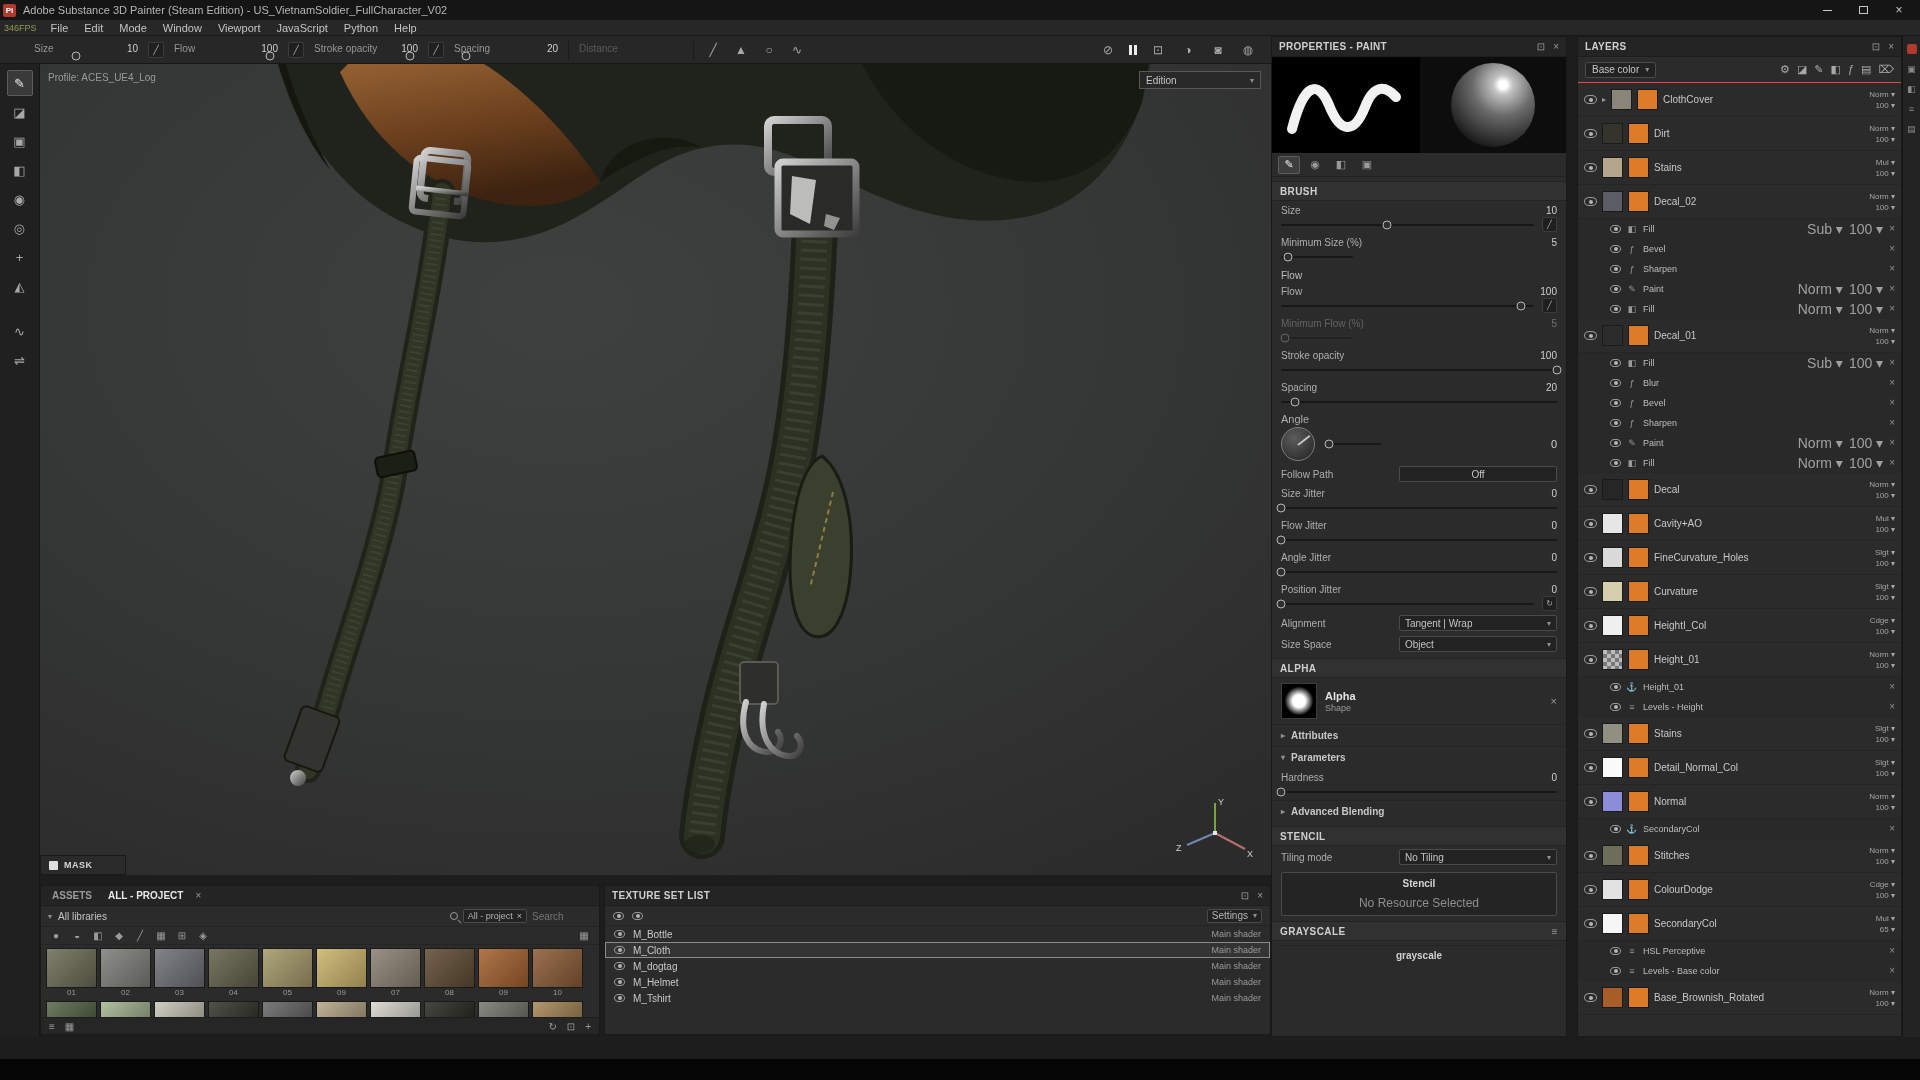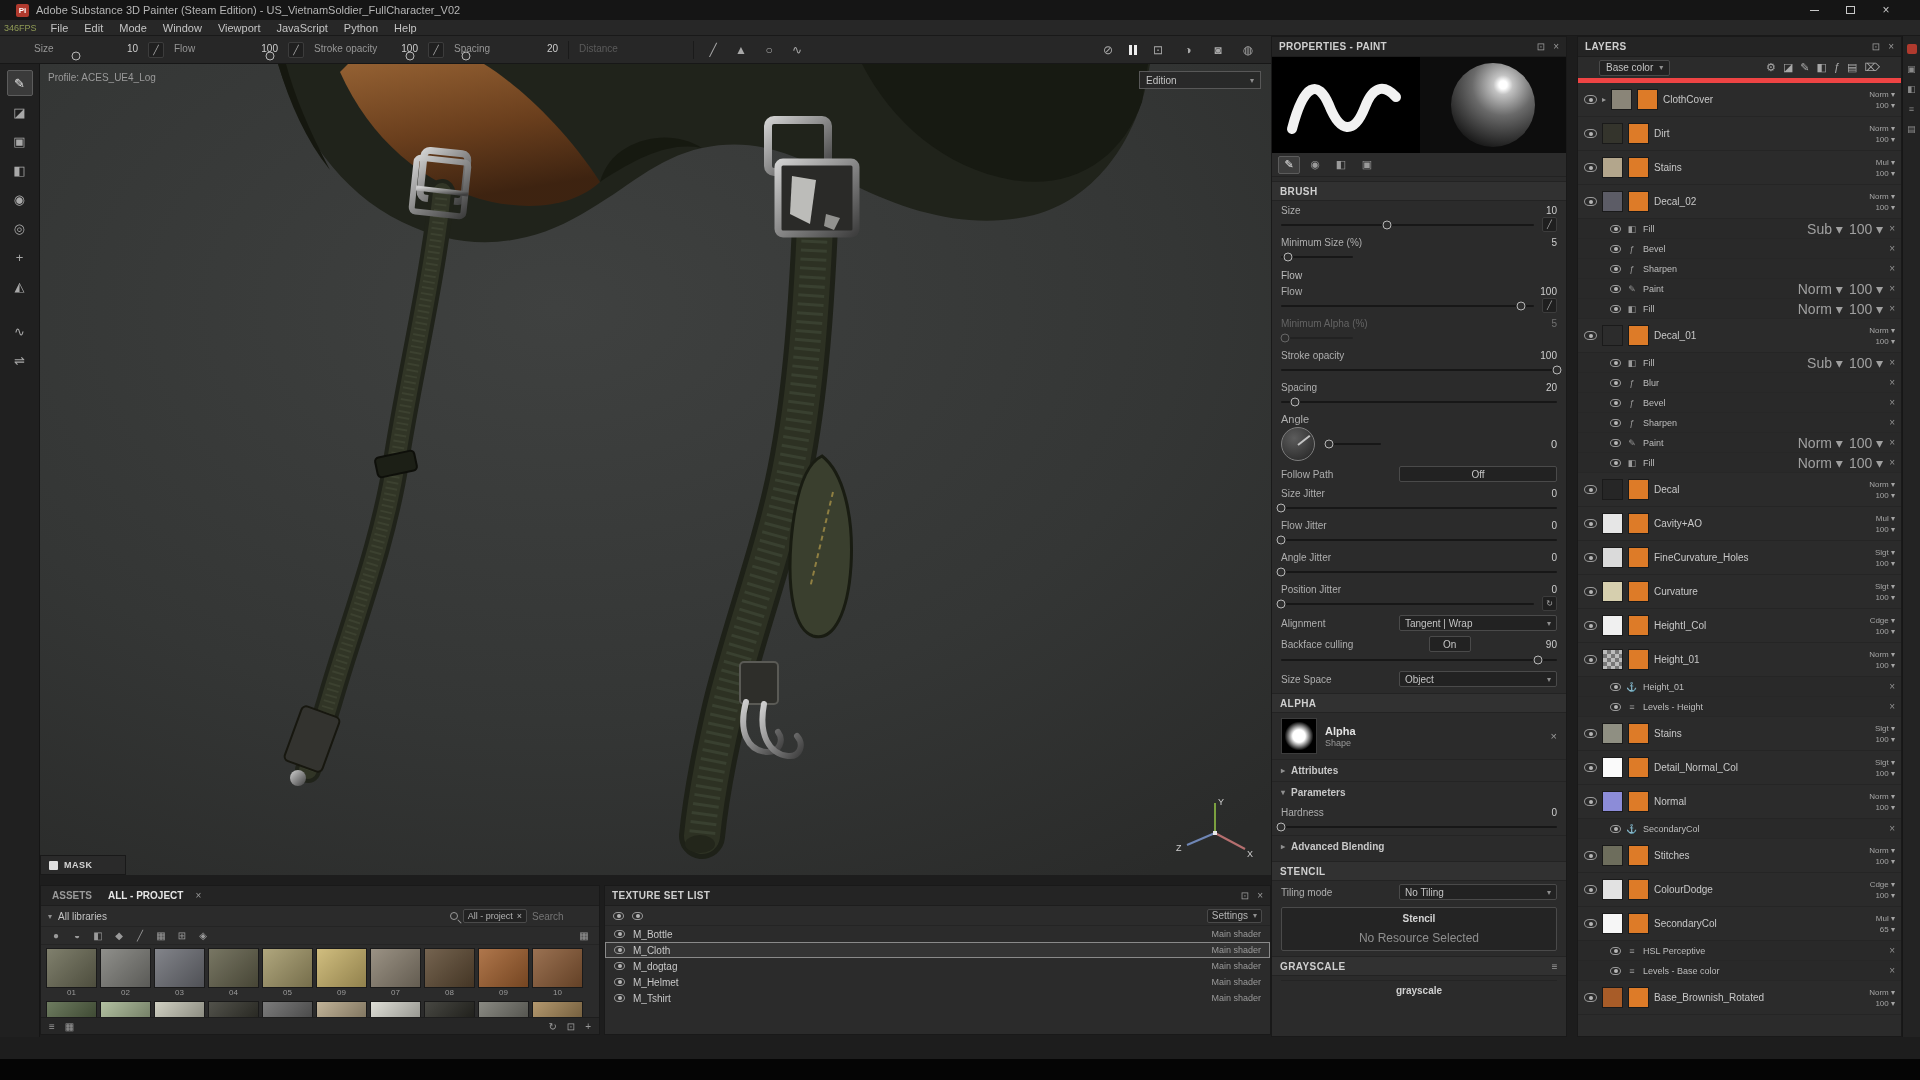--- a/index.html
+++ b/index.html
@@ -2,21 +2,21 @@
 <html><head>
 <meta charset="utf-8">
 <style>
 *{margin:0;padding:0;box-sizing:border-box}
 html,body{background:#000}
 #app{position:relative;width:1920px;height:1080px;background:#1d1d1d;overflow:hidden;
   font-family:"Liberation Sans",sans-serif;color:#c0c0c0;font-size:11px}
 .abs{position:absolute}
 
 
-#titlebar{left:0;top:0;width:1920px;height:20px;background:#151515;display:flex;align-items:center;gap:7px;padding:0 16px;color:#b5b5b5;font-size:11px}
+#titlebar{left:0;top:0;width:1920px;height:20px;background:#151515;display:flex;align-items:center;gap:7px;padding:0 3px;color:#b5b5b5;font-size:11px}
 .app-badge{width:13px;height:13px;background:#b03a2e;color:#fff;font-size:8px;font-weight:bold;display:flex;align-items:center;justify-content:center;border-radius:2px;flex:none}
 .win-controls{margin-left:auto;display:flex;height:100%}
 .win-btn{width:36px;height:100%;display:flex;align-items:center;justify-content:center;color:#c8c8c8;font-size:12px}
 .min-bar{width:9px;height:1px;background:#c8c8c8}
 .max-box{width:9px;height:8px;border:1px solid #c8c8c8}
 
 
 #menubar{left:0;top:20px;width:1920px;height:16px;background:#272727;border-bottom:1px solid #191919;display:flex;align-items:center;padding-left:4px;font-size:11px;color:#c4c4c4}
 .fps{color:#8f9a55;font-size:9px;margin-right:6px}
 .menu-item{padding:0 8px;cursor:default}
@@ -128,21 +128,21 @@
 .alpha-sub{font-size:9px;color:#9a9a9a}
 .x-btn{margin-left:auto;color:#9a9a9a;font-size:11px}
 .fold-row{display:flex;align-items:center;gap:6px;padding:5px 9px;font-size:10px;font-weight:bold;color:#c8c8c8;border-top:1px solid #242424}
 .stencil-btn{margin:5px 9px;border:1px solid #4a4a4a;border-radius:2px;background:#242424;text-align:center;padding:5px 0}
 .stencil-btn .t1{font-size:10px;font-weight:bold;color:#d5d5d5}
 .stencil-btn .t2{font-size:12px;color:#8f8f8f;margin-top:7px}
 .gray-btn{margin:4px 9px;text-align:center;font-size:10px;font-weight:bold;color:#d0d0d0;padding:4px 0;border-top:1px solid #242424}
 
 
 #layers{left:1577px;top:36px;width:325px;height:1001px;background:#2b2b2b;border:1px solid #191919;overflow:hidden}
-#layers-sub{height:26px;display:flex;align-items:center;gap:5px;padding:0 21px;border-bottom:5px solid #ef4444}
+#layers-sub{height:26px;display:flex;align-items:center;gap:5px;padding:0 7px;border-bottom:1px solid #ef4444}
 .channel-dd{height:16px;background:#222;border:1px solid #4a4a4a;border-radius:2px;color:#c4c4c4;font-size:10px;display:flex;align-items:center;gap:6px;padding:0 6px}
 .lyr-tools{margin-left:auto;display:flex;gap:7px;color:#a8a8a8;font-size:11px}
 .layer-row{height:34px;display:flex;align-items:center;gap:5px;padding:0 6px;border-bottom:1px solid #252525}
 .l-thumb{width:21px;height:21px;border:1px solid #1a1a1a;flex:none}
 .l-thumb.checker{background-color:#bbb;background-image:linear-gradient(45deg,#777 25%,transparent 25%,transparent 75%,#777 75%),linear-gradient(45deg,#777 25%,transparent 25%,transparent 75%,#777 75%);background-size:8px 8px;background-position:0 0,4px 4px}
 .l-folder{color:#9a9a9a;font-size:8px;flex:none}
 .l-name{font-size:10px;color:#c8c8c8;white-space:nowrap;overflow:hidden;flex:1}
 .l-right{margin-left:auto;text-align:right;line-height:11px;flex:none}
 .l-mode,.l-op{font-size:8px;color:#a5a5a5}
 .fx-row{height:20px;display:flex;align-items:center;gap:5px;padding:0 6px 0 32px;border-bottom:1px solid #272727;background:#292929}
@@ -535,21 +535,21 @@
           </div>
           <div class="p-trackrow">
             <div class="track">
               <div class="knob" style="left: 95%;"></div>
             </div>
             <div class="p-chip">╱</div>
           </div>
         </div>
         <div class="prop-row disabled">
           <div class="prop-line">
-            <span class="p-label">Minimum Alpha (%)</span>
+            <span class="p-label">Minimum Flow (%)</span>
             <span class="p-value">5</span>
           </div>
           <div class="p-trackrow">
             <div class="track short">
               <div class="knob" style="left: 5%;"></div>
             </div>
           </div>
         </div>
         <div class="prop-row">
           <div class="prop-line">
@@ -635,32 +635,20 @@
             </div>
             <div class="p-chip">↻</div>
           </div>
         </div>
         <div class="prop-row">
           <div class="prop-line center">
             <span class="p-label">Alignment</span>
             <div class="p-dd">
               <span>Tangent | Wrap</span>
               <span class="chev">▾</span>
-            </div>
-          </div>
-        </div>
-        <div class="prop-row">
-          <div class="prop-line center">
-            <span class="p-label">Backface culling</span>
-            <div class="p-btn small">On</div>
-            <span class="p-value">90</span>
-          </div>
-          <div class="p-trackrow">
-            <div class="track">
-              <div class="knob" style="left: 93%;"></div>
             </div>
           </div>
         </div>
         <div class="prop-row">
           <div class="prop-line center">
             <span class="p-label">Size Space</span>
             <div class="p-dd">
               <span>Object</span>
               <span class="chev">▾</span>
             </div>

